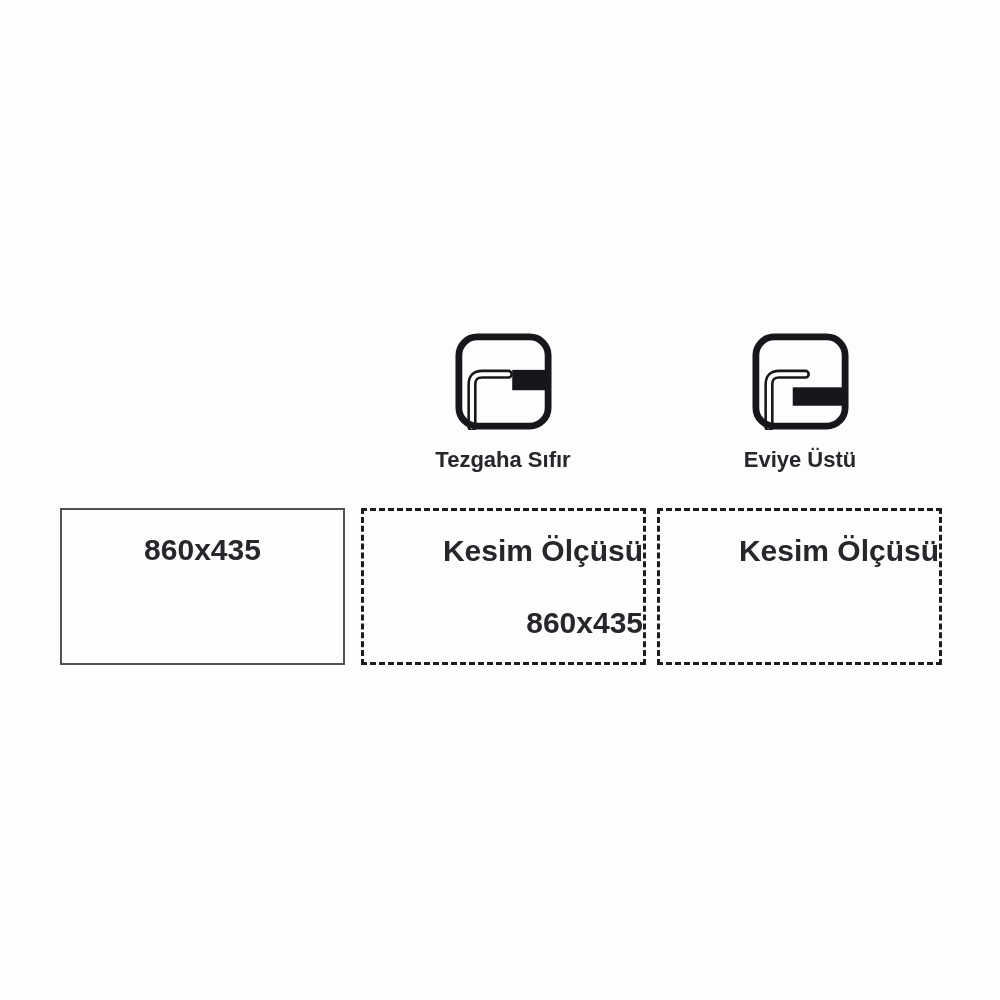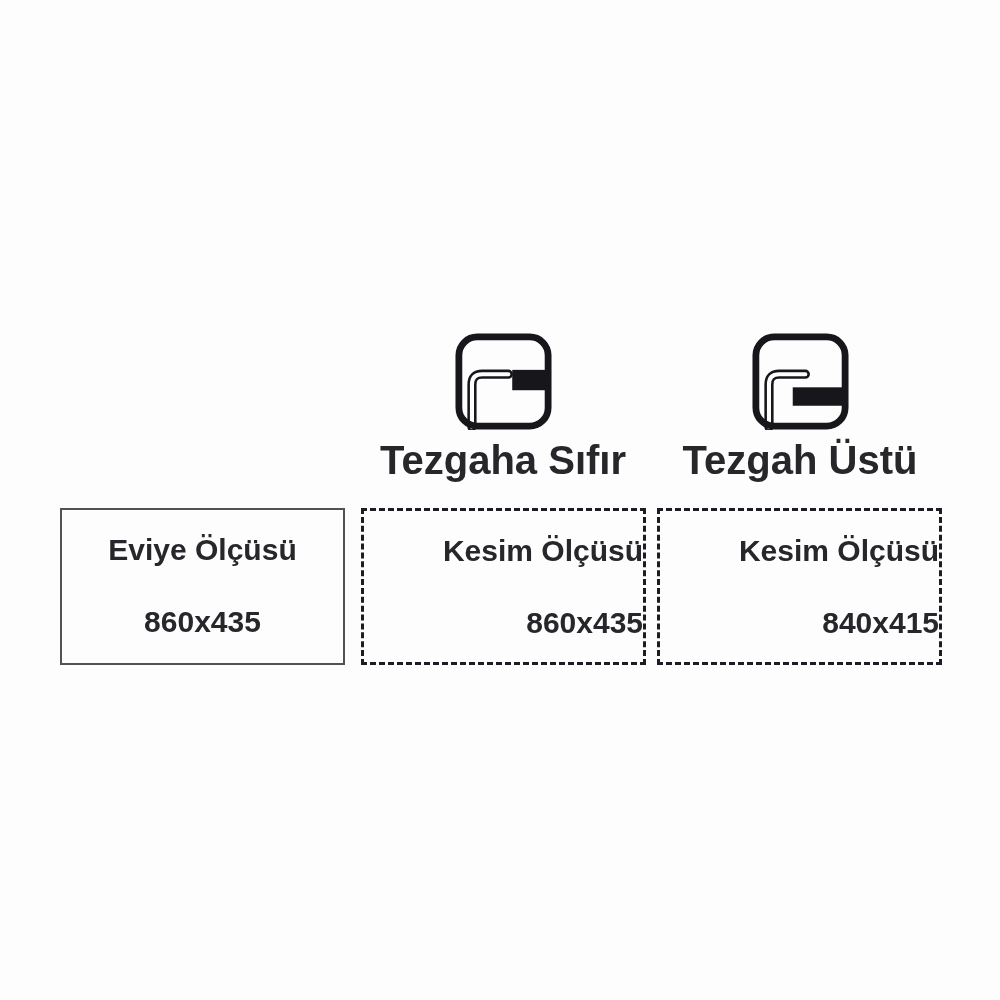--- a/index.html
+++ b/index.html
@@ -27,21 +27,21 @@
   }
   .mount-figure.flush { left: 383px; }
   .mount-figure.over  { left: 680px; }
   .mount-icon {
     width: 97px;
     height: 97px;
     display: block;
   }
   .mount-label {
     margin-top: 14px;
-    font-size: 40px;
+    font-size: 22px;
     line-height: 32px;
     font-weight: 700;
     white-space: nowrap;
     color: #26262b;
     text-align: center;
   }
   .dim-box {
     position: absolute;
     top: 508px;
     width: 285px;
@@ -89,31 +89,29 @@
   <figure class="mount-figure over">
     <svg class="mount-icon" viewBox="0 0 100 100" aria-hidden="true">
 
       <rect x="42" y="56" width="55" height="19" fill="#17171b"></rect>
 
       <path d="M17.5 97 L17.5 53 Q17.5 42.5 28 42.5 L55 42.5" fill="none" stroke="#17171b" stroke-width="9.5" stroke-linecap="round" stroke-linejoin="round"></path>
       <path d="M17.5 97 L17.5 53 Q17.5 42.5 28 42.5 L55 42.5" fill="none" stroke="#fdfdfd" stroke-width="4.2" stroke-linecap="round" stroke-linejoin="round"></path>
 
       <rect x="4" y="4" width="92" height="92" rx="19" fill="none" stroke="#17171b" stroke-width="7"></rect>
     </svg>
-    <figcaption class="mount-label">Tezgah Üstü</figcaption>
+    <figcaption class="mount-label">Eviye Üstü</figcaption>
   </figure>
 
   <div class="dim-box solid-border box-1">
-    <div class="dim-title">Eviye Ölçüsü</div>
     <div class="dim-value">860x435</div>
   </div>
 
   <div class="dim-box dashed-border box-2">
     <div class="dim-title">Kesim Ölçüsü</div>
     <div class="dim-value">860x435</div>
   </div>
 
   <div class="dim-box dashed-border box-3">
     <div class="dim-title">Kesim Ölçüsü</div>
-    <div class="dim-value">840x415</div>
   </div>
 
 </div>
 
 </body></html>

